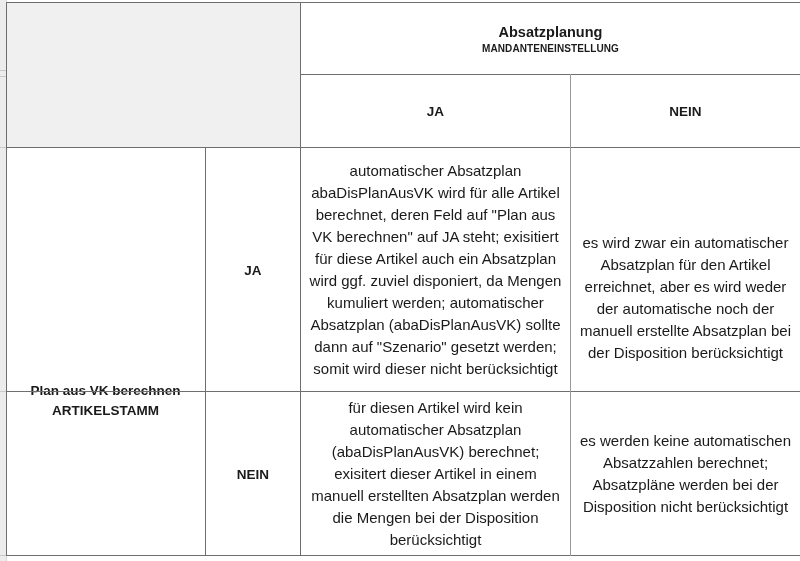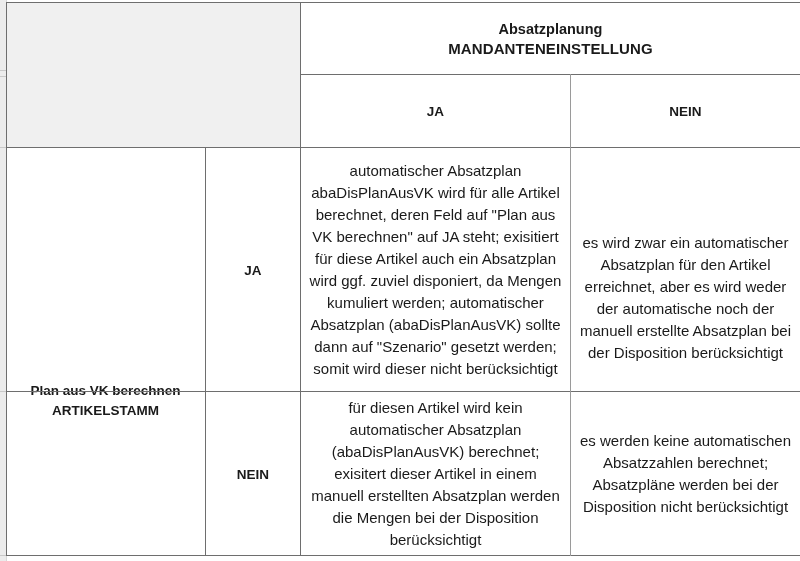--- a/index.html
+++ b/index.html
@@ -85,21 +85,21 @@
   }
   #header-title-cell .title-line {
     display: block;
     line-height: 1.32;
   }
   #header-title-cell .title-1 {
     font-size: 14.5px;
     font-weight: bold;
   }
   #header-title-cell .title-2 {
-    font-size: 15px;
+    font-size: 10px;
     font-weight: bold;
     letter-spacing: 0.1px;
   }
 
   .header-sub-cell {
     height: 73px;
     top: 75px;
     font-size: 13.5px;
     font-weight: bold;
   }

